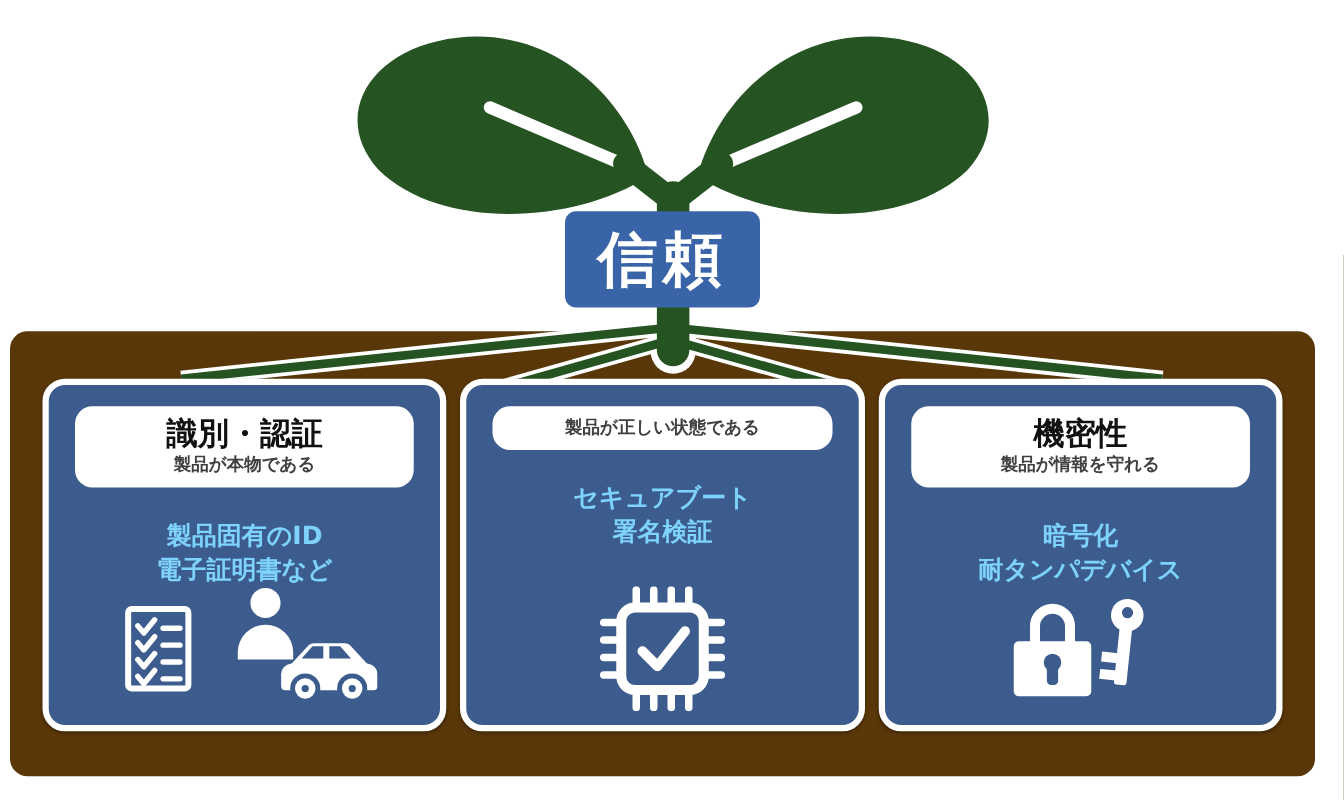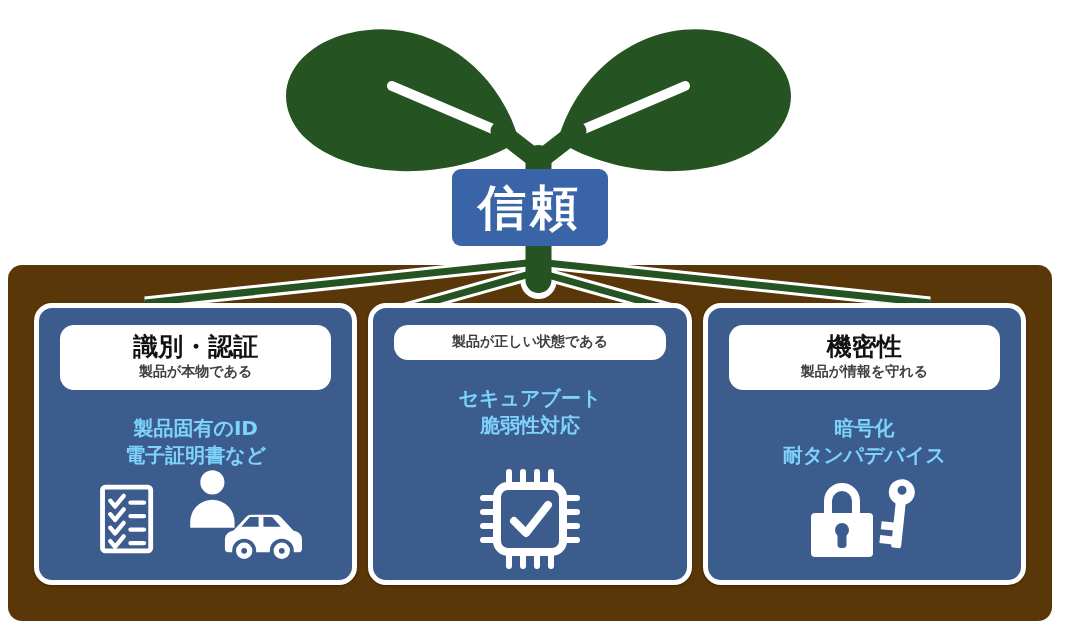--- a/index.html
+++ b/index.html
@@ -122,21 +122,21 @@
       </svg>
     </div>
   </div>
 
   <div class="card">
     <div class="title-box">
       <div class="card-subtitle">製品が正しい状態である</div>
     </div>
     <div class="card-body">
       <span>セキュアブート</span>
-      <span>脆弱性対応</span>
+      <span>署名検証</span>
     </div>
     <div class="icon-zone">
       <svg width="100" height="100" viewBox="0 0 100 100">
         <g stroke="#ffffff" stroke-width="6" stroke-linecap="round">
           <line x1="29" y1="3" x2="29" y2="14"></line>
             <line x1="43" y1="3" x2="43" y2="14"></line>
           <line x1="57" y1="3" x2="57" y2="14"></line>
             <line x1="71" y1="3" x2="71" y2="14"></line>
           <line x1="29" y1="86" x2="29" y2="97"></line>
             <line x1="43" y1="86" x2="43" y2="97"></line>

